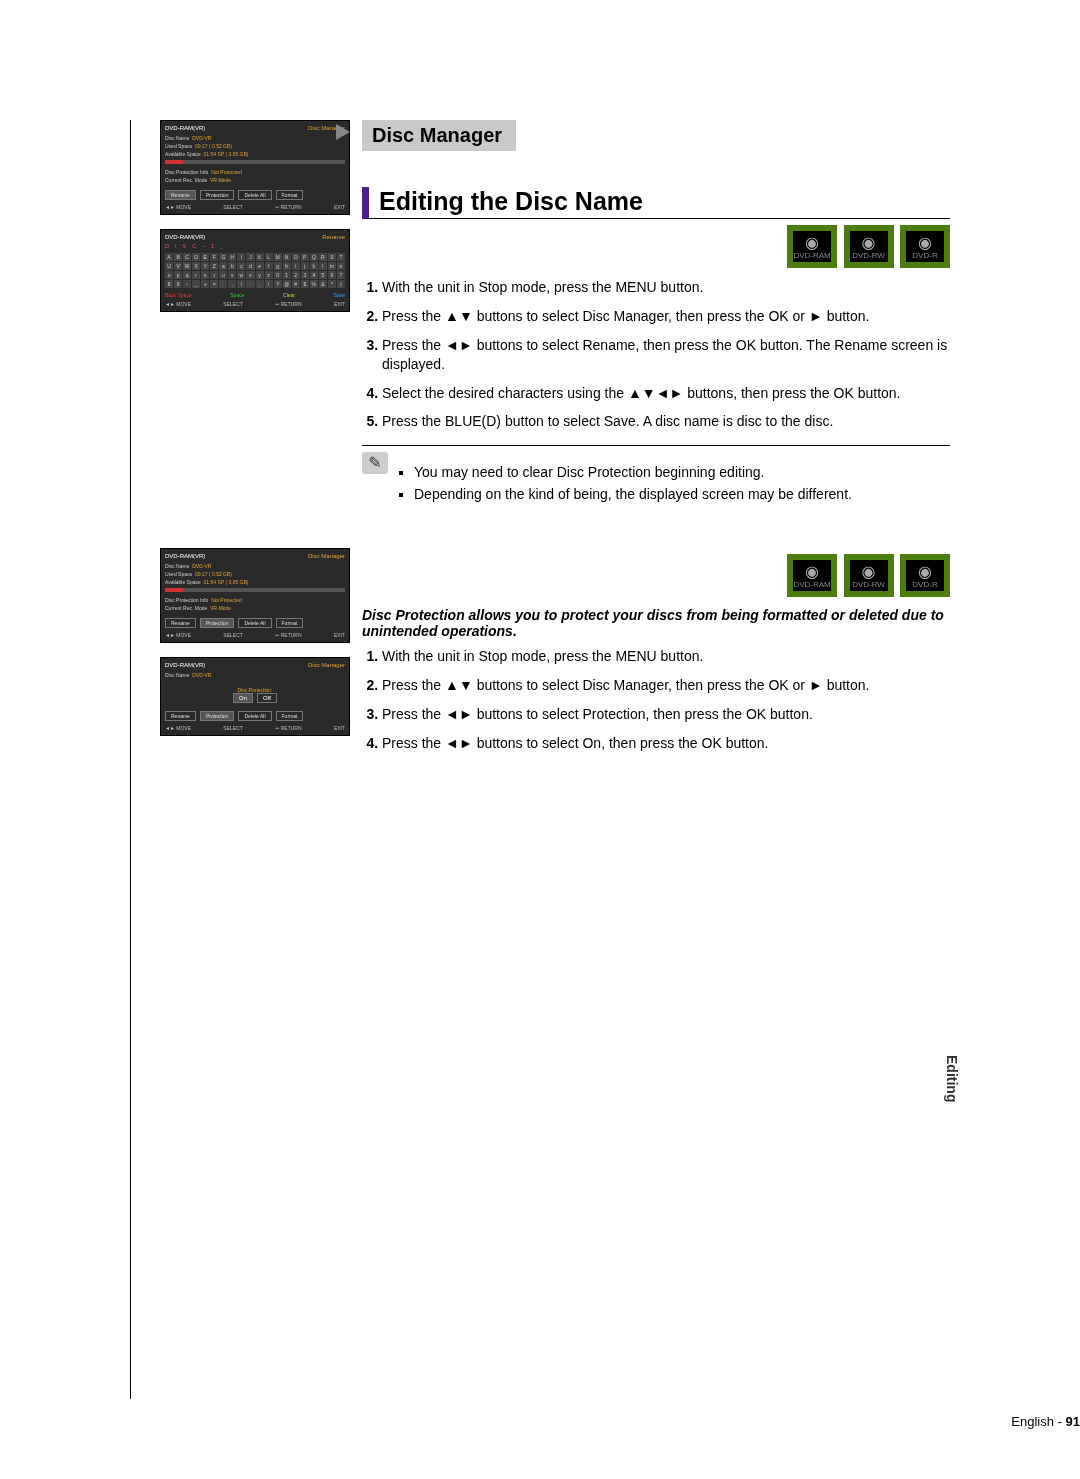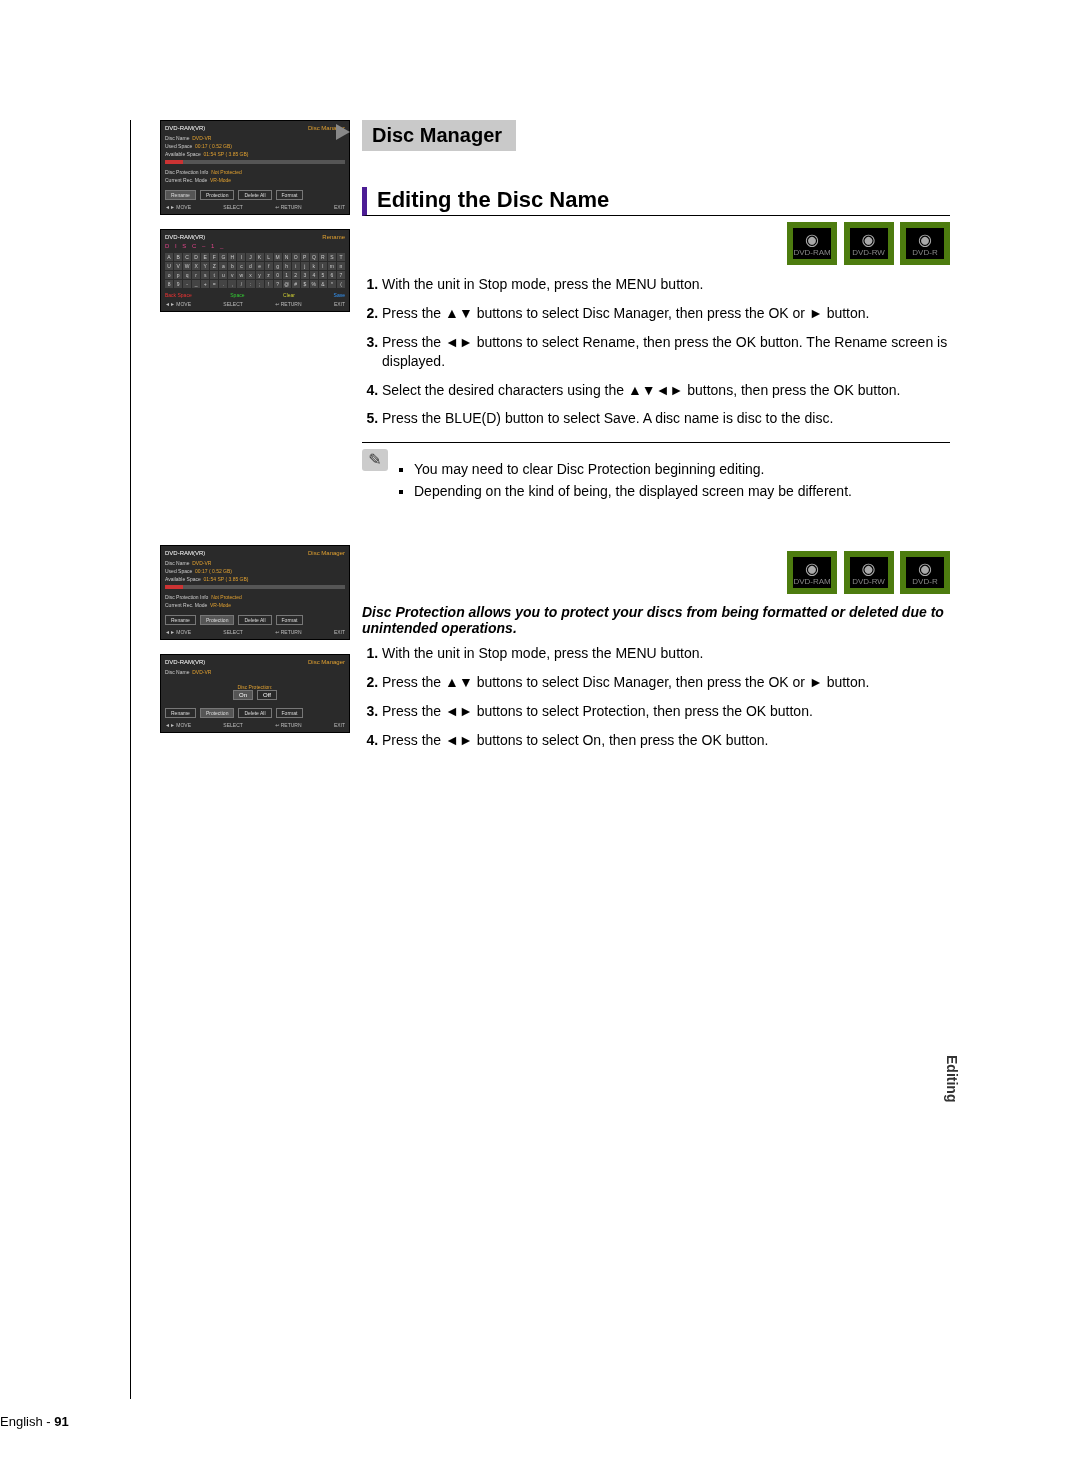--- a/index.html
+++ b/index.html
@@ -126,26 +126,26 @@
   }
   .chapter::before {
     content:"";
     position:absolute; left:-26px; top:4px;
     width:0;height:0;
     border-top:8px solid transparent;
     border-bottom:8px solid transparent;
     border-left:14px solid #888;
   }
   h2.section {
-    font-size: 22px;
+    font-size: 25px;
     font-weight: bold;
     margin: 10px 0 6px;
     padding: 0 0 2px 10px;
     border-bottom: 1px solid #000;
-    border-left: 5px solid #4c1d95;
+    border-left: 7px solid #4c1d95;
   }
   .disc-icons {
     text-align: right;
     margin: 6px 0 10px;
   }
   .disc-icons span {
     display:inline-block;
     width:38px;
     text-align:center;
     font-size:8px;
@@ -190,21 +190,21 @@
     text-align: center;
     font-size: 16px;
     line-height: 22px;
     border-radius: 3px;
   }
   .notebox ul { margin:0; padding-left: 16px; }
   .notebox li { list-style: square; margin-bottom:6px; }
   .pagefoot {
     position:absolute;
     bottom:50px; left:0; right:0;
-    text-align:left;
+    text-align:right;
     font-size:13px;
   }
   .pagefoot b{font-weight:bold;}
 </style>
 </head>
 <body>
 
 <div class="page">
   <div class="left-rule"></div>
   <div class="side-tab"><span class="active">Editing</span></div>

